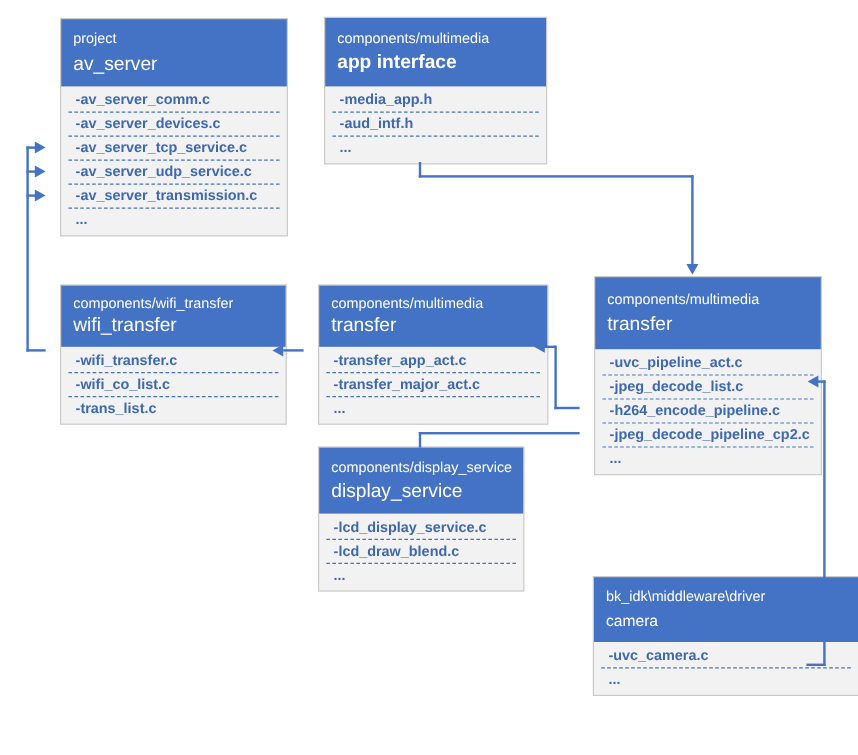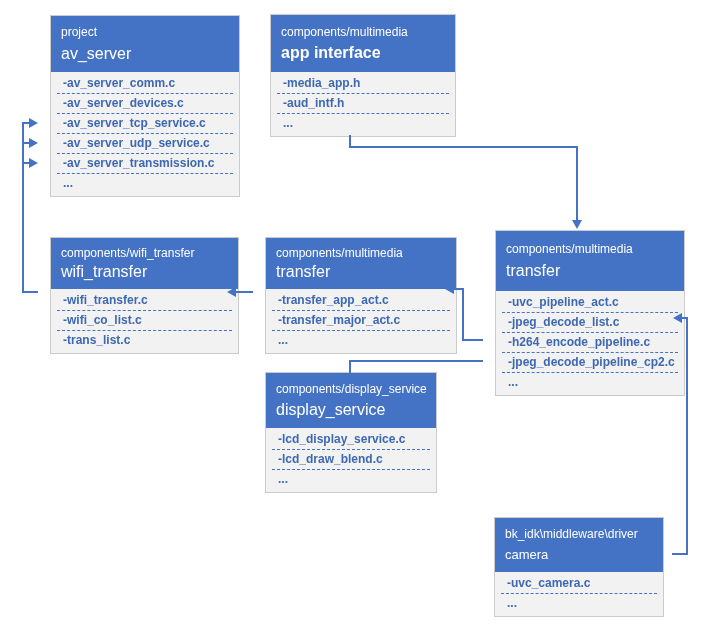--- a/index.html
+++ b/index.html
@@ -47,21 +47,21 @@
   .arr.right{border-width:5px 0 5px 9px;border-color:transparent transparent transparent var(--accent);}
   .arr.down {border-width:9px 5px 0 5px;border-color:var(--accent) transparent transparent transparent;}
 
   
   #box-av{left:38px;top:15px;width:190px;}        #box-av .hdr{height:56px;}
   #box-app{left:258px;top:14px;width:186px;}      #box-app .hdr{height:57px;}
   #box-wifi{left:38px;top:237px;width:189px;}     #box-wifi .hdr{height:51px;}
   #box-transfer{left:253px;top:237px;width:192px;}#box-transfer .hdr{height:51px;}
   #box-pipeline{left:483px;top:230px;width:190px;}#box-pipeline .hdr{height:60px;}
   #box-display{left:253px;top:372px;width:172px;} #box-display .hdr{height:55px;}
-  #box-camera{left:482px;top:517px;width:170px;}  #box-camera .hdr{height:54px;}
+  #box-camera{left:482px;top:480px;width:222px;}  #box-camera .hdr{height:54px;}
 </style>
 </head>
 <body>
 
 <div id="canvas">
 
   <div class="box" id="box-av">
     <div class="hdr">
       <div class="path">project</div>
       <div class="title">av_server</div>

